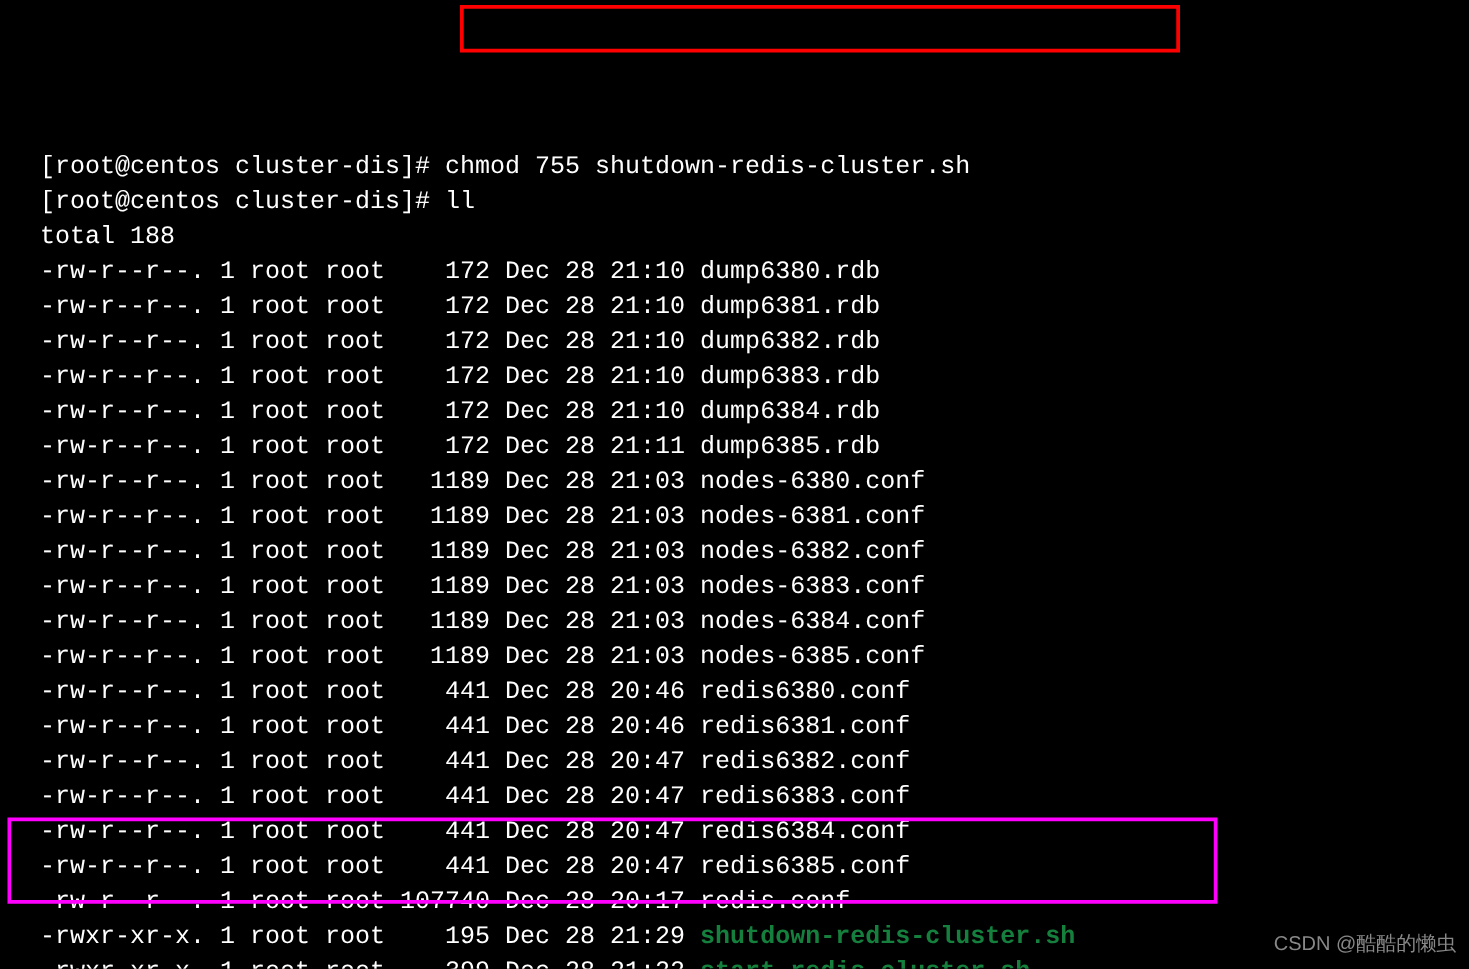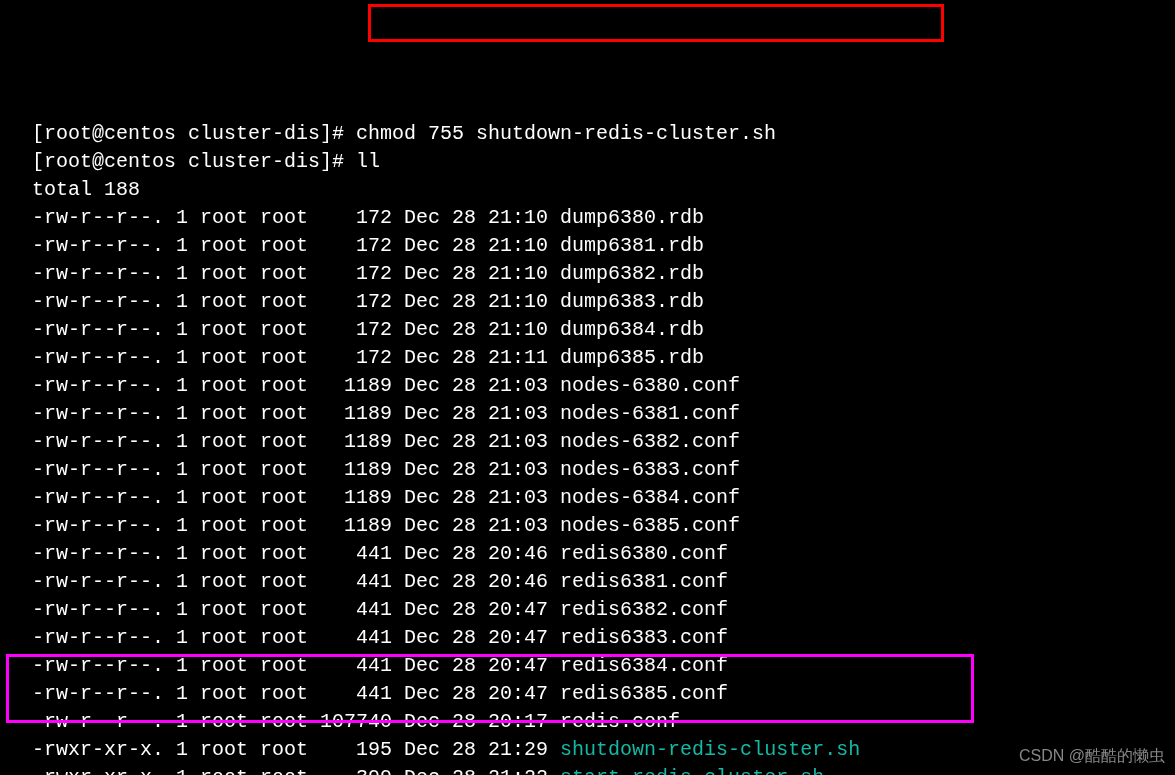--- a/index.html
+++ b/index.html
@@ -14,22 +14,22 @@
       width: 1175px;
       height: 775px;
       box-sizing: border-box;
       position: relative;
     }
     .line {
       display: block;
       margin-left: 24px;
     }
     .exec {
-      color: #14b8a6;
-      font-weight: normal;
+      color: #15803d;
+      font-weight: bold;
     }
     .red-box {
       border: 3px solid #ff0000;
       position: absolute;
       top: 4px;
       left: 368px;
       width: 570px;
       height: 32px;
       pointer-events: none;
     }

